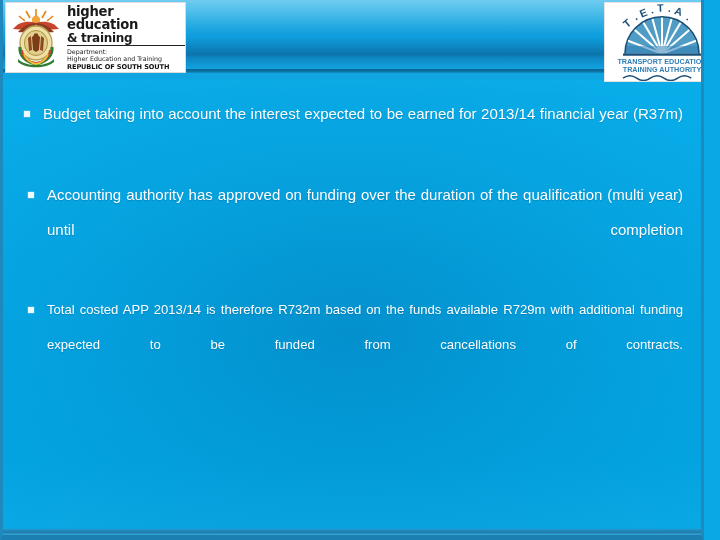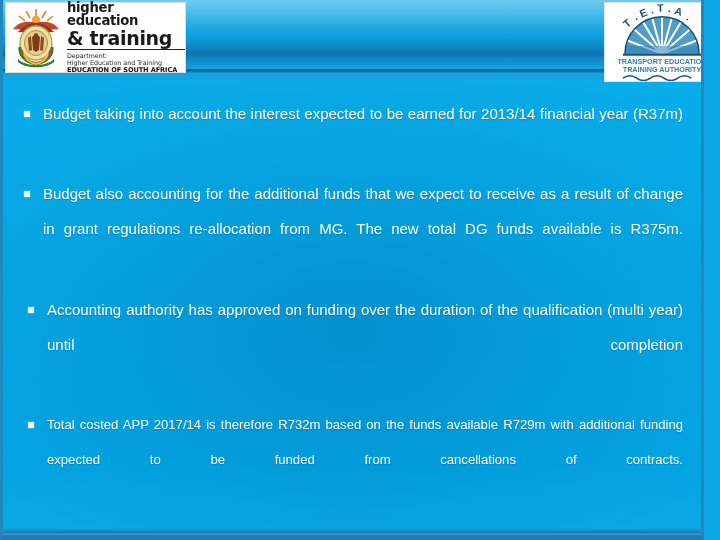--- a/index.html
+++ b/index.html
@@ -26,21 +26,21 @@
   .header .glow{position:absolute;left:0;top:0;width:720px;height:34px;
     background:linear-gradient(180deg,rgba(255,255,255,.30),rgba(255,255,255,0));}
 
   
   .dhet{position:absolute;left:2px;top:2px;width:181px;height:71px;background:#ffffff;
     border:1px solid #dcdcdc;box-sizing:border-box;display:flex;align-items:center;}
   .coa{width:52px;height:62px;margin-left:4px;position:relative;flex:0 0 auto;}
   .dhet-txt{margin-left:5px;line-height:1;}
   .dhet-l1{font-size:13.2px;font-weight:bold;color:#1a1a1a;letter-spacing:-.3px;
     font-family:"DejaVu Sans",sans-serif;}
-  .dhet-l2{font-size:19px;font-weight:bold;color:#1a1a1a;letter-spacing:-.3px;
+  .dhet-l2{font-size:12px;font-weight:bold;color:#1a1a1a;letter-spacing:-.3px;
     font-family:"DejaVu Sans",sans-serif;margin-top:1px;padding-bottom:1px;
     border-bottom:1.2px solid #222;width:118px;}
   .dhet-l3{font-size:6.3px;color:#222;margin-top:3px;font-family:"DejaVu Sans",sans-serif;}
   .dhet-l4{font-size:6.3px;color:#222;margin-top:1px;font-family:"DejaVu Sans",sans-serif;}
   .dhet-l5{font-size:6.6px;color:#111;font-weight:bold;margin-top:1px;
     font-family:"DejaVu Sans",sans-serif;letter-spacing:-.1px;}
 
   
   .title{position:absolute;left:188px;top:28px;width:400px;color:#ffffff;
     font-size:21px;font-weight:500;letter-spacing:.2px;white-space:nowrap;
@@ -108,21 +108,21 @@
         <path d="M14 47 C16 53 20 56 26 57 C32 56 36 53 38 47" fill="none" stroke="#efc23b" stroke-width="1.8"></path>
 
         <path d="M8 52 C16 60 36 60 44 52 L44 55 C36 62 16 62 8 55 Z" fill="#2f7d33"></path>
       </svg>
     </div>
     <div class="dhet-txt">
       <div class="dhet-l1">higher education</div>
       <div class="dhet-l2">&amp; training</div>
       <div class="dhet-l3">Department:</div>
       <div class="dhet-l4">Higher Education and Training</div>
-      <div class="dhet-l5">EDUCATION OF SOUTH AFRICA</div>
+      <div class="dhet-l5">REPUBLIC OF SOUTH SOUTH</div>
     </div>
   </div>
 
 
   <div class="teta">
     <svg viewBox="0 0 117 80" width="115" height="78">
 
       <g fill="#1b4f77" font-family="'Liberation Sans',sans-serif" font-size="11" font-weight="bold">
         <text x="22" y="26" transform="rotate(-40 22 26)">T</text>
         <text x="31" y="18" transform="rotate(-30 31 18)">.</text>
@@ -162,29 +162,25 @@
     </svg>
   </div>
 
   <div class="body">
 
     <div class="bul b1">
       <span class="mk"></span>
       <span class="j">Budget taking into account the interest expected to be earned for 2013/14 financial year (R37m)</span>
     </div>
 
-    <div class="bul b2">
-      <span class="mk"></span>
-      <span class="j">Budget also accounting for the additional funds that we expect to receive as a result of change in grant regulations  re-allocation from MG. The new total DG funds available is R375m.</span>
-    </div>
 
     <div class="bul b3">
       <span class="mk"></span>
       <span class="j">Accounting authority has approved on funding over the duration of the qualification (multi year) until completion</span>
     </div>
 
     <div class="bul b4">
       <span class="mk"></span>
-      <span class="j">Total costed APP 2017/14 is therefore R732m based on the funds available R729m with additional funding expected to be funded from cancellations of contracts.</span>
+      <span class="j">Total costed APP 2013/14 is therefore R732m based on the funds available R729m with additional funding expected to be funded from cancellations of contracts.</span>
     </div>
 
   </div>
 </div>
 
 </body></html>

